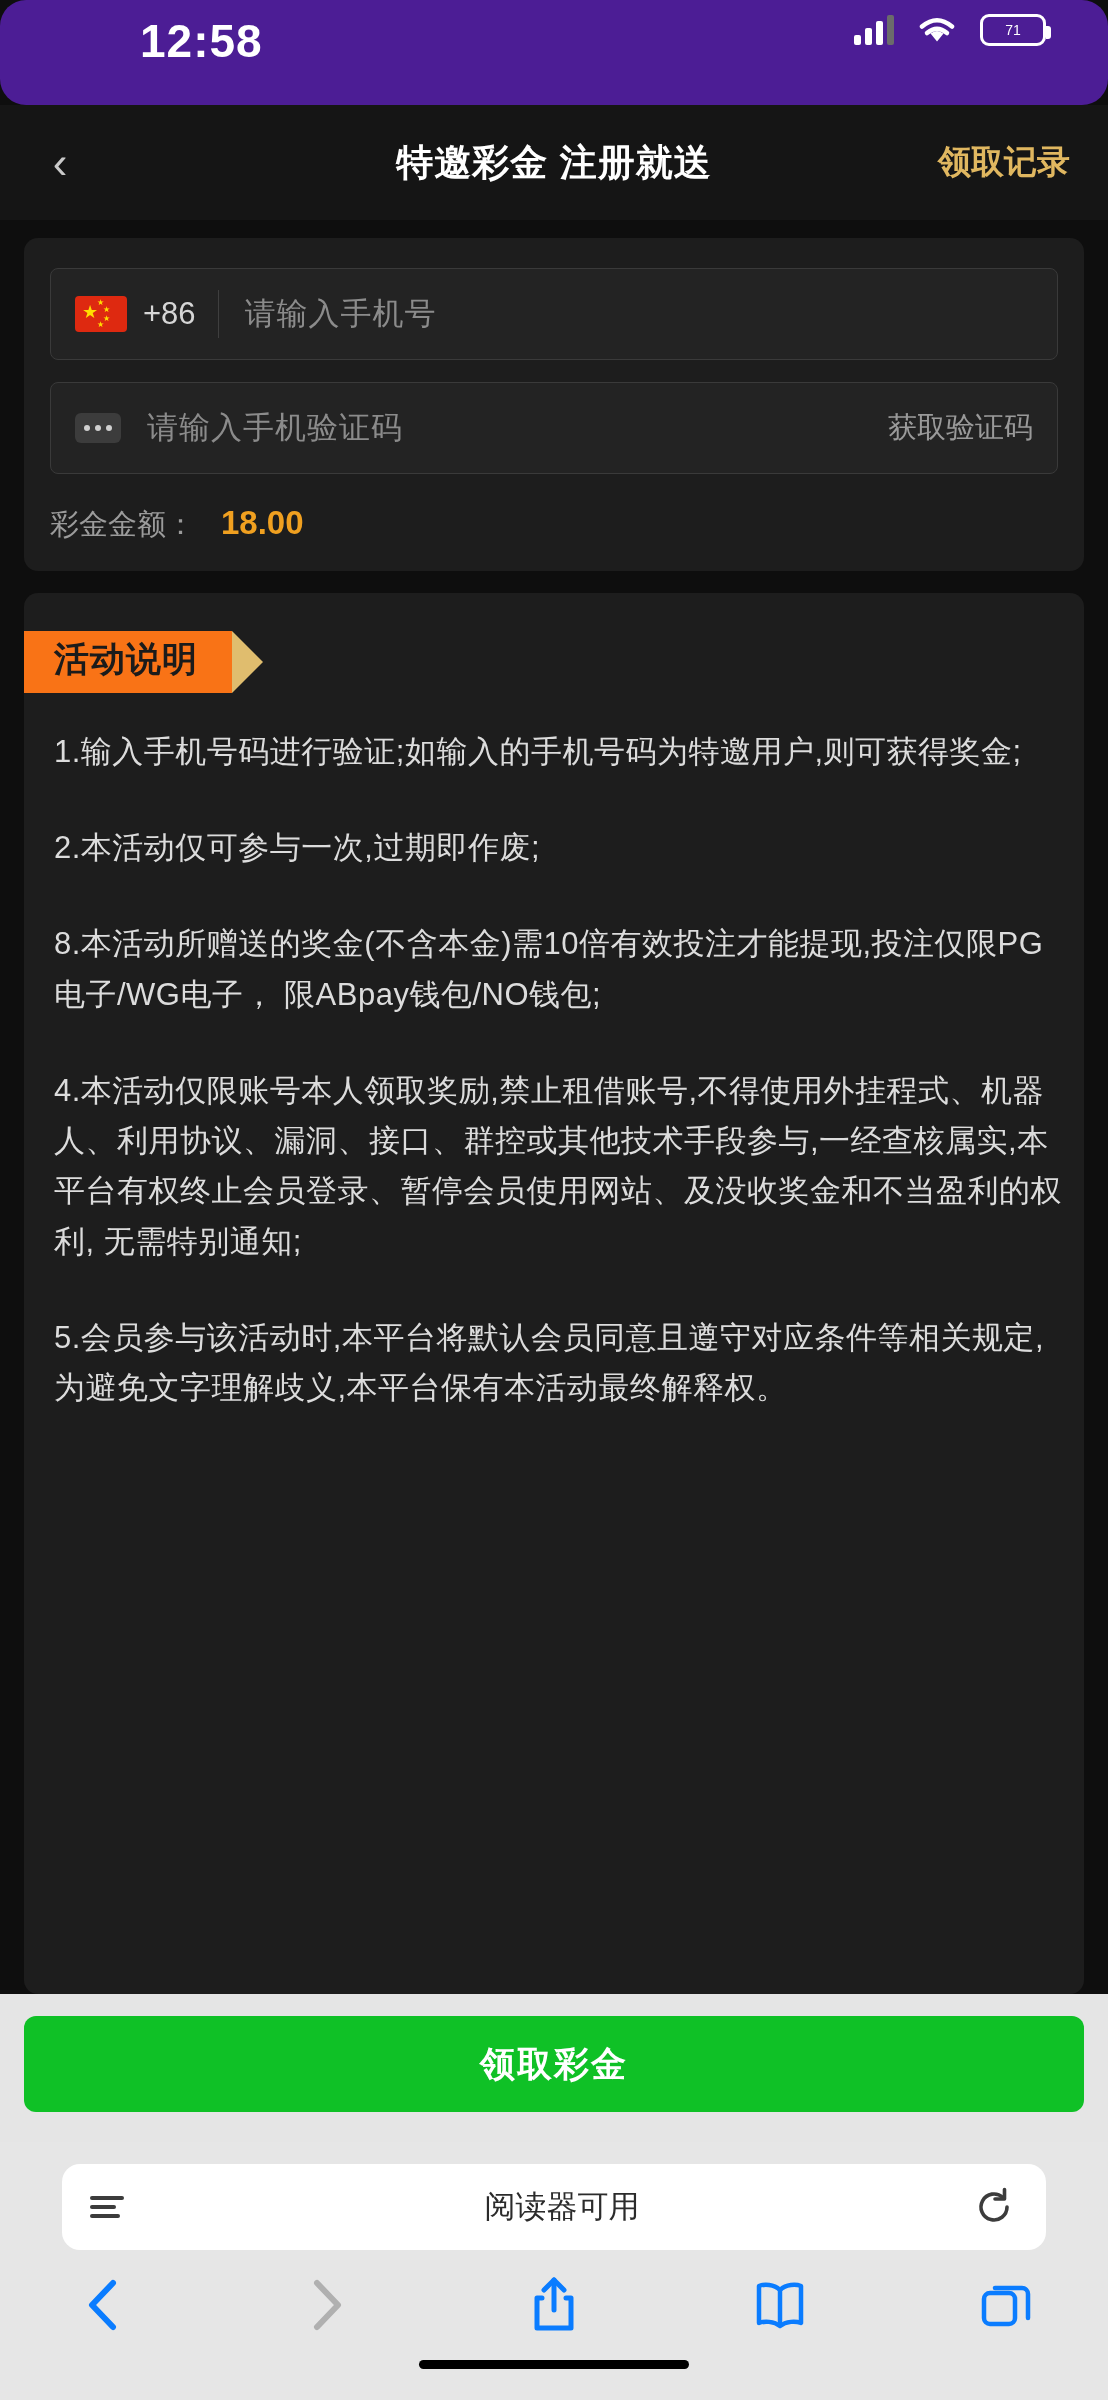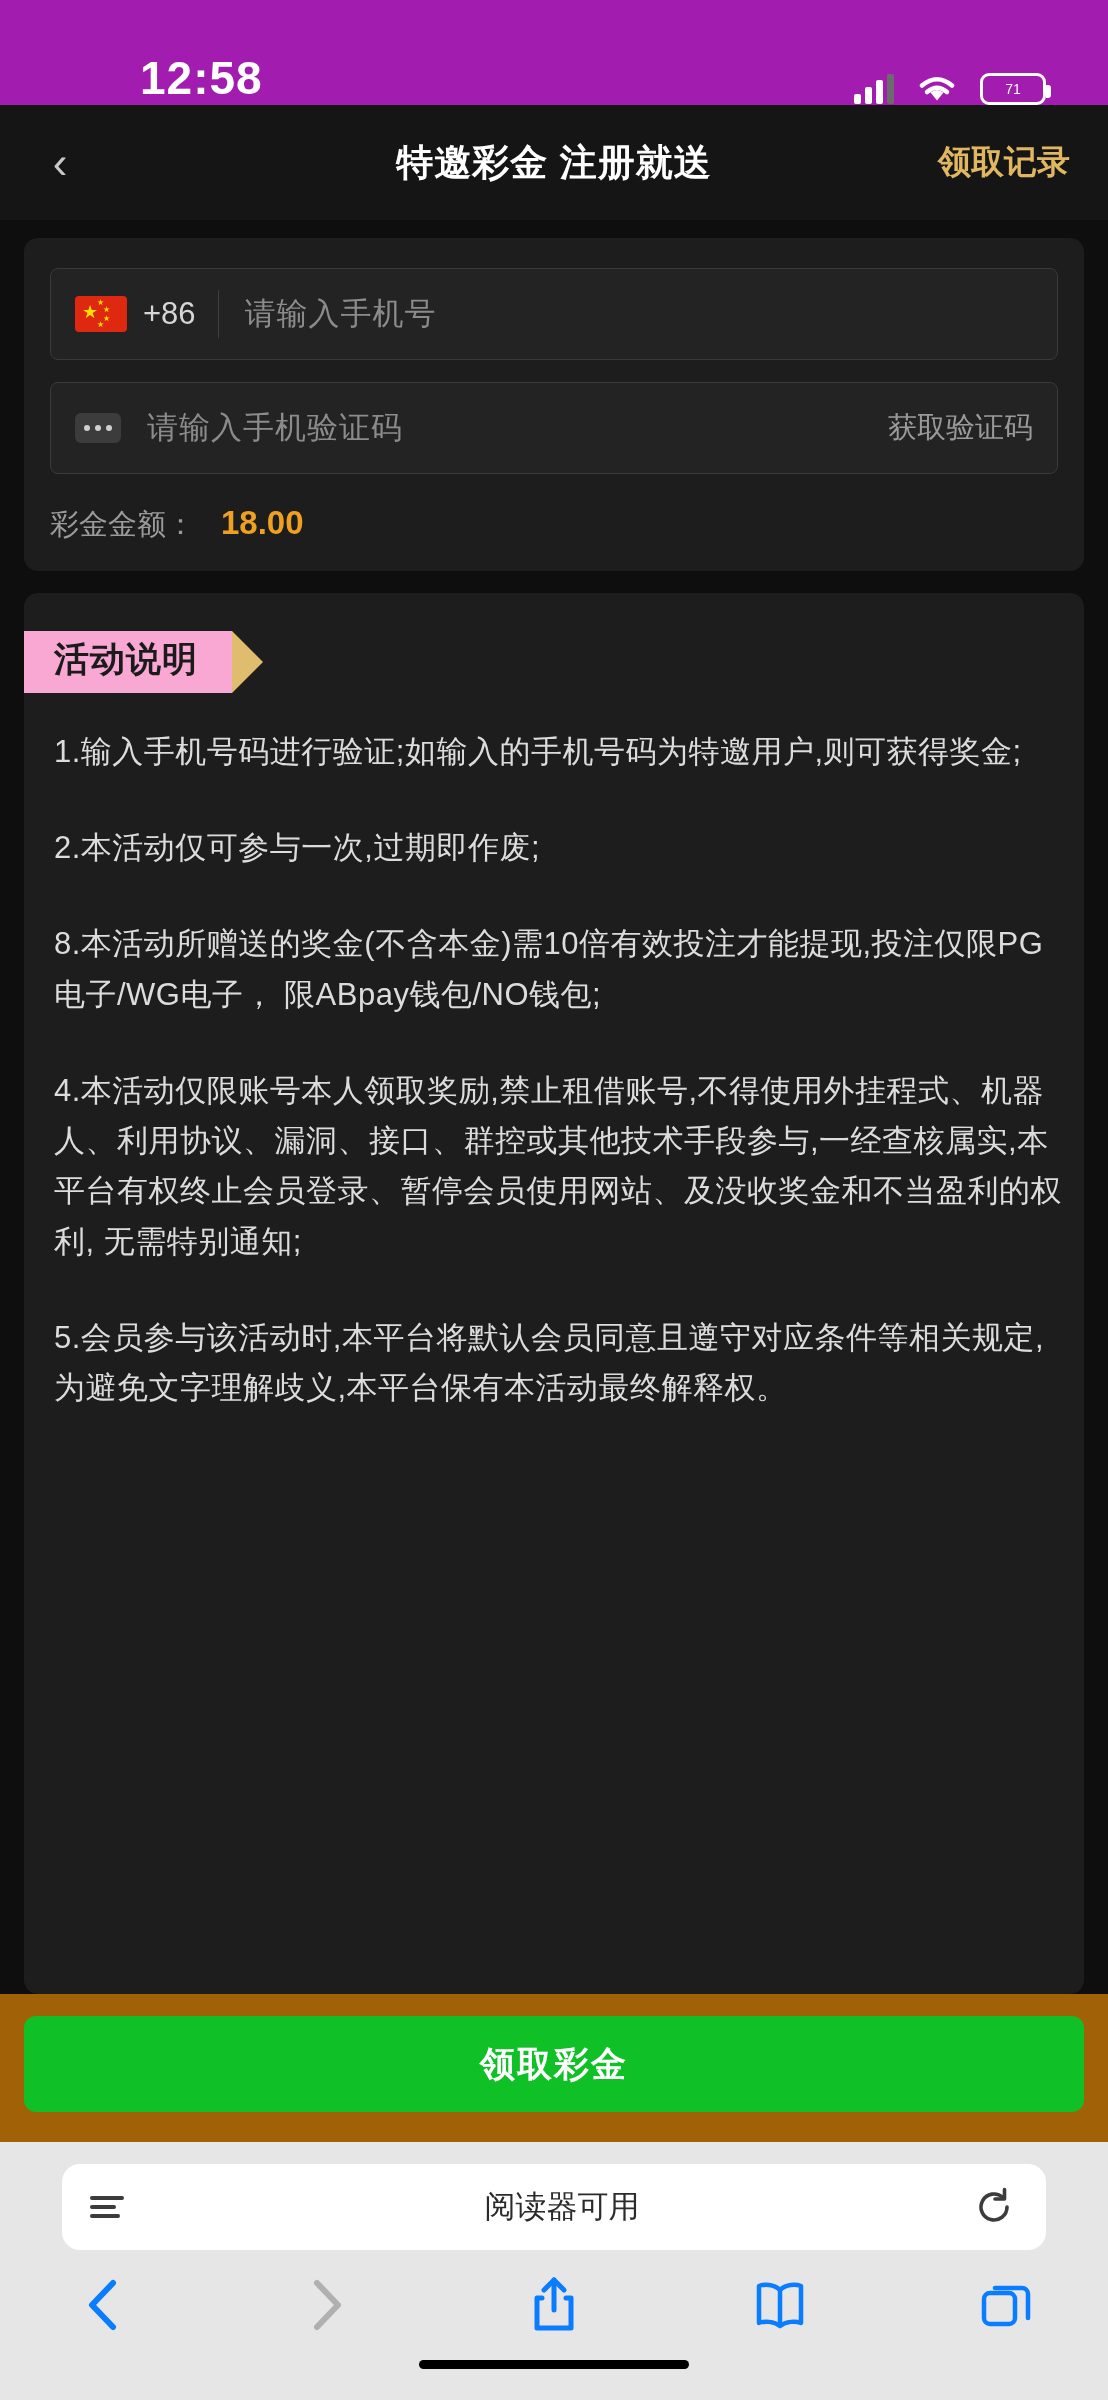--- a/index.html
+++ b/index.html
@@ -16,26 +16,27 @@
     height: 2400px;
     background: #0e0e0e;
     display: flex;
     flex-direction: column;
   }
 
   
   .status-bar {
     height: 105px;
     flex: 0 0 105px;
-    background: #a21caf;
-    display: flex;
-    align-items: flex-end;
+    background: #4c1d95;
+    display: flex;
+    align-items: flex-start;
     justify-content: space-between;
     padding: 0 62px 0 0;
     position: relative;
+    border-radius: 26px;
   }
   .status-time {
     color: #fff;
     font-size: 46px;
     font-weight: bold;
     letter-spacing: 1px;
     margin-left: 140px;
     margin-top: 14px;
   }
   .status-right {
@@ -203,21 +204,21 @@
     flex: 1 1 auto;
     overflow: hidden;
     position: relative;
   }
   .ribbon {
     position: relative;
     display: inline-flex;
     align-items: center;
     height: 62px;
     margin: 38px 0 0 0;
-    background: #f9a8d4;
+    background: #f97316;
     padding: 0 34px 6px 30px;
     border-radius: 0 0 0 0;
   }
   .ribbon:after {
     content: "";
     position: absolute;
     right: -31px; top: 0;
     border-top: 31px solid transparent;
     border-bottom: 31px solid transparent;
     border-left: 31px solid #e0bd6e;
@@ -236,21 +237,21 @@
     font-size: 31px;
     line-height: 1.62;
     margin-bottom: 46px;
     letter-spacing: 0.5px;
   }
   .rule:last-child { margin-bottom: 0; }
 
   
   .cta-wrap {
     flex: 0 0 auto;
-    background: #a16207;
+    background: #e5e5e5;
     padding: 22px 24px 30px 24px;
   }
   .cta {
     height: 96px;
     background: #0fc126;
     border-radius: 12px;
     display: flex; align-items: center; justify-content: center;
     color: #fff;
     font-size: 35px;
     font-weight: bold;

